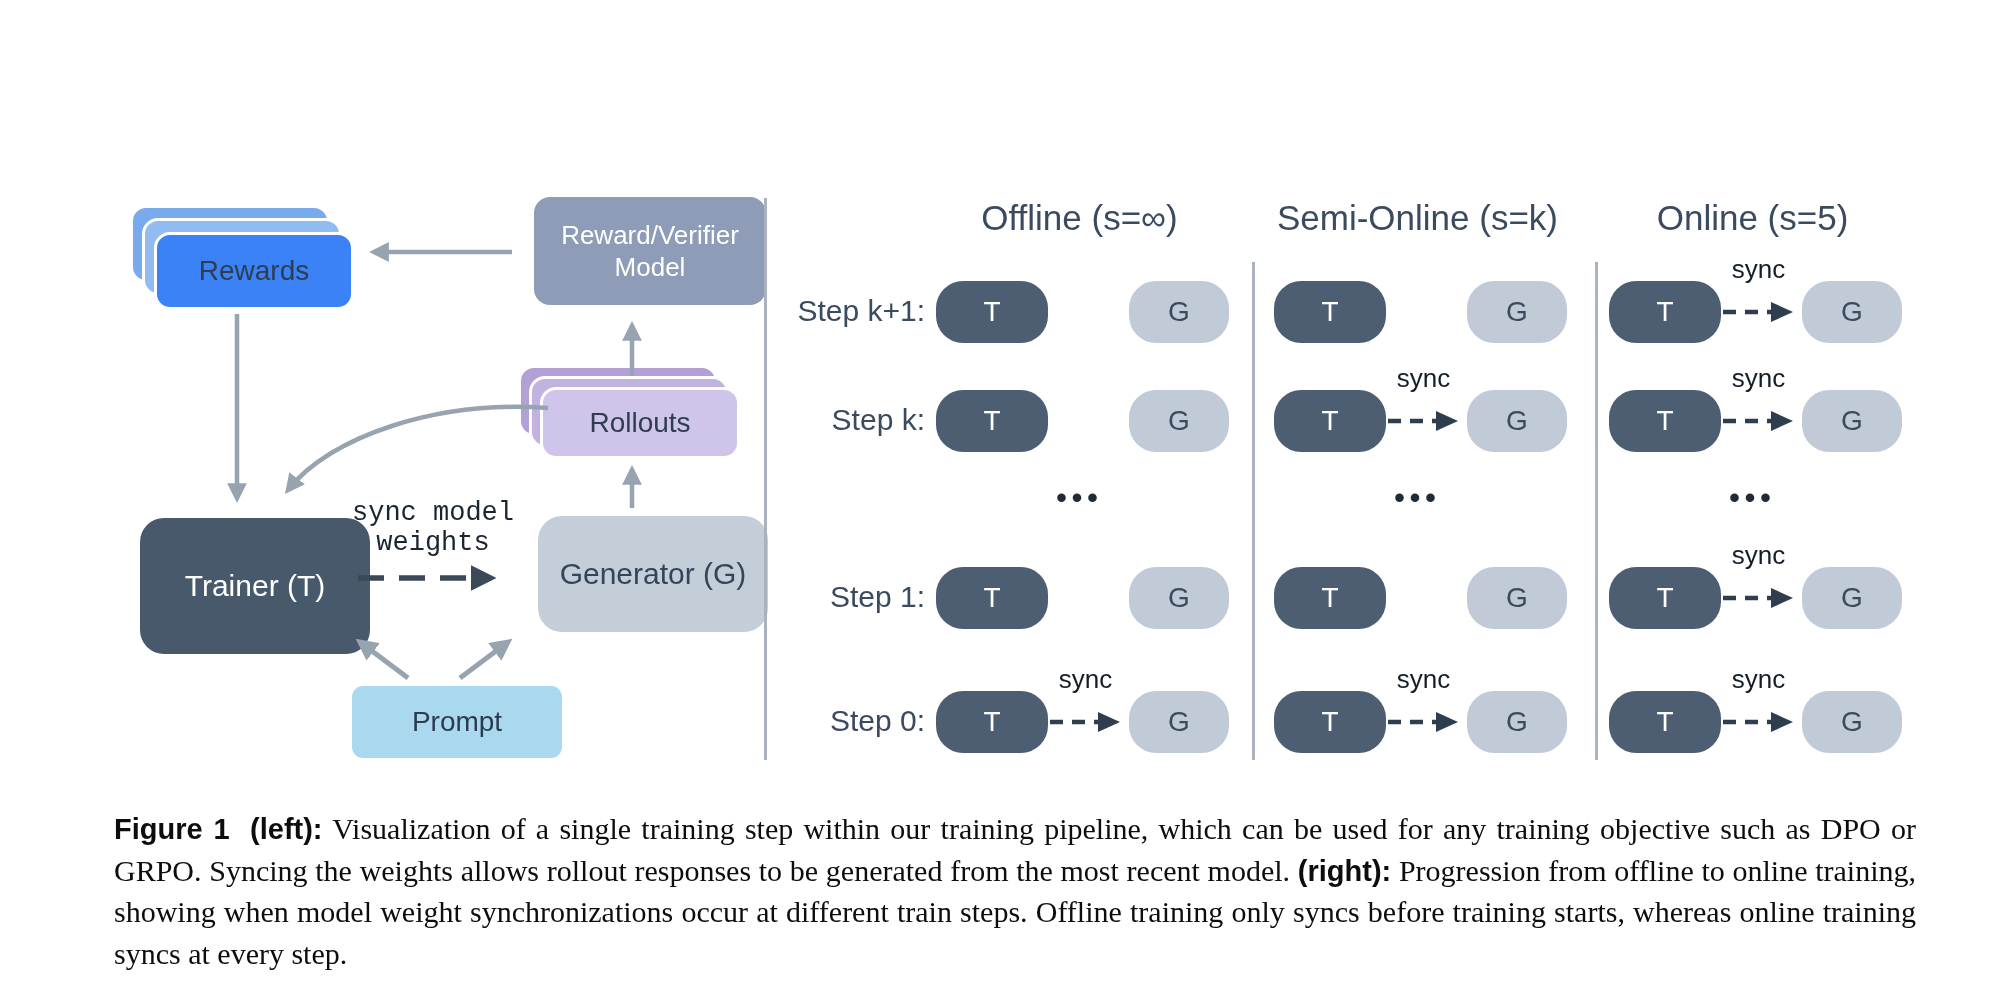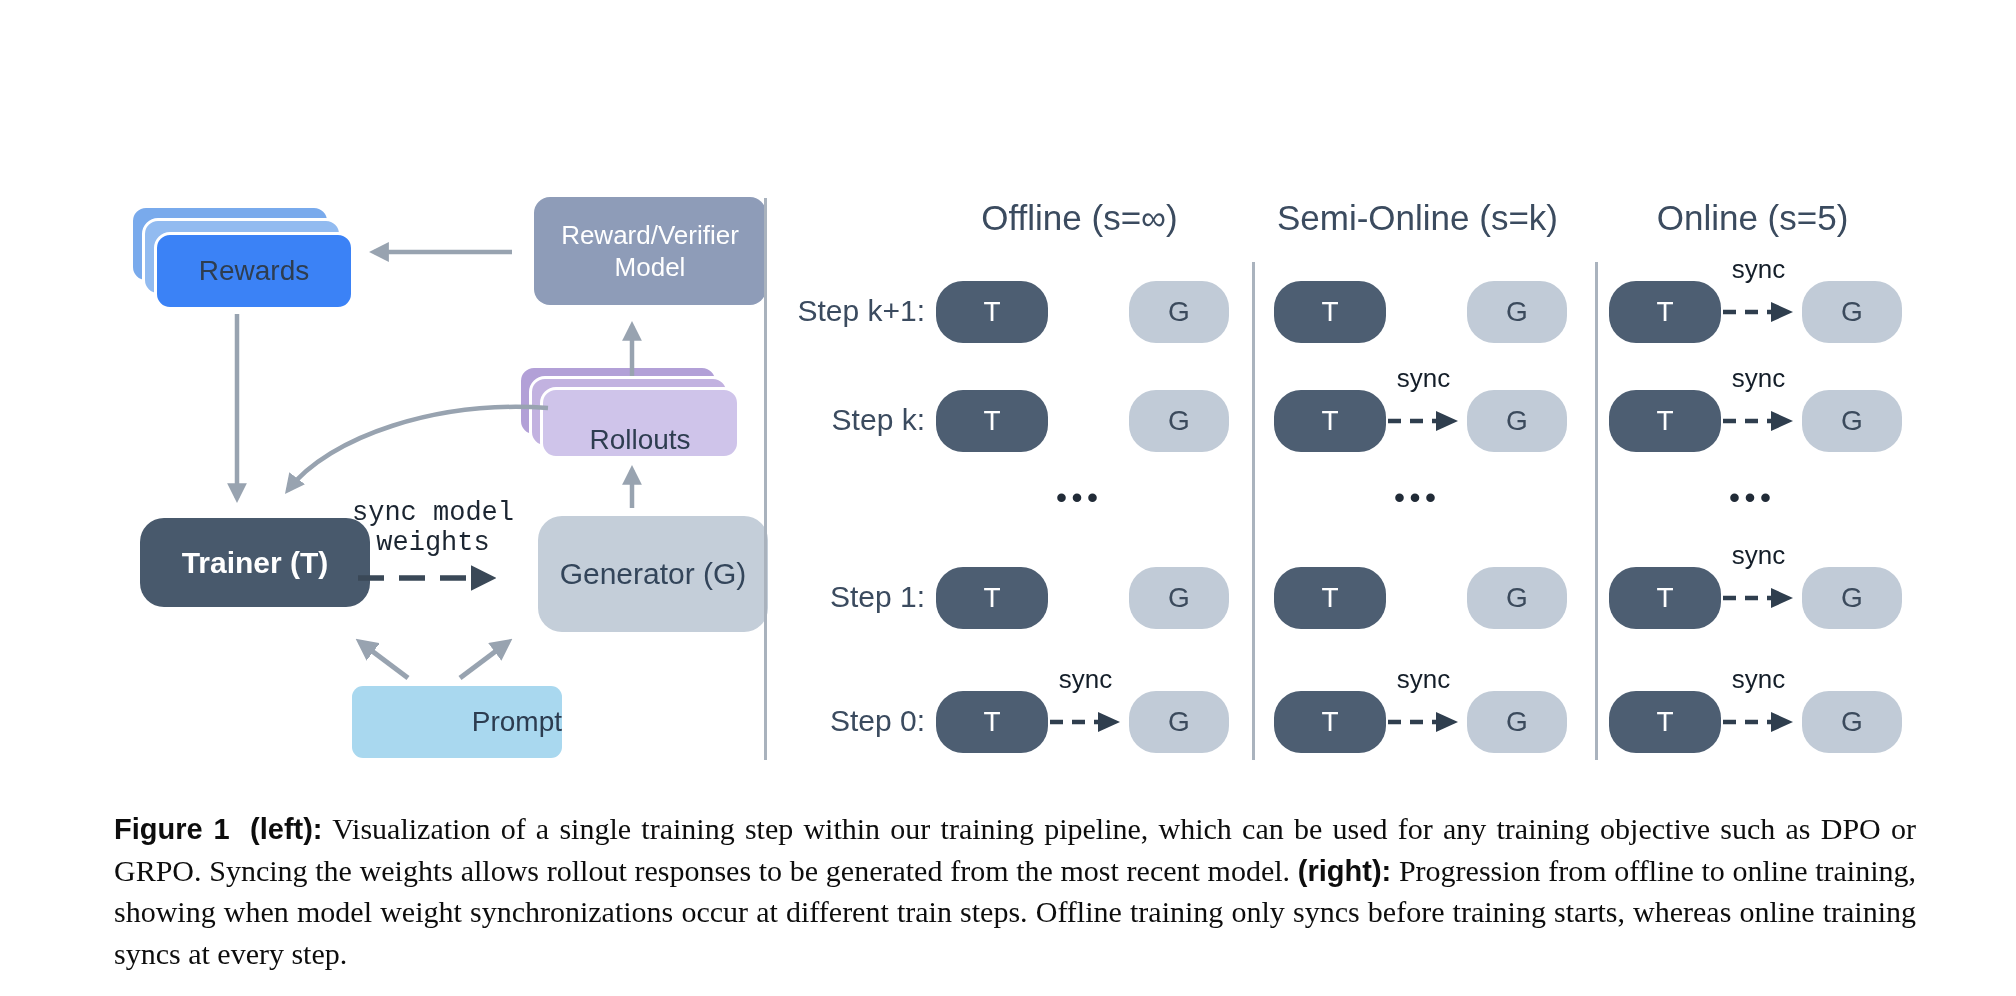--- a/index.html
+++ b/index.html
@@ -12,30 +12,30 @@
 
   
   .stack{position:absolute;}
   .layer{position:absolute;border:3px solid #ffffff;border-radius:16px;box-sizing:border-box;
          display:flex;align-items:center;justify-content:center;}
   .rewards-l0{background:#79aaec;}
   .rewards-l1{background:#92bbf0;}
   .rewards-l2{background:#3b82f6;color:#2e3d50;font-size:28px;}
   .rollouts-l0{background:#b2a0d7;}
   .rollouts-l1{background:#c2b2e0;}
-  .rollouts-l2{background:#cfc4ea;color:#2e3d50;font-size:28px;align-items:flex-end;}
+  .rollouts-l2{background:#cfc4ea;color:#2e3d50;font-size:28px;}
 
   .rv-box{left:514px;top:197px;width:232px;height:108px;background:#8e9cb8;border-radius:16px;
           color:#ffffff;font-size:26px;line-height:1.25;}
-  .trainer-box{left:120px;top:518px;width:230px;height:89px;background:#48596c;border-radius:24px;
-          color:#ffffff;font-size:30px;font-weight:bold;}
+  .trainer-box{left:120px;top:518px;width:230px;height:136px;background:#48596c;border-radius:24px;
+          color:#ffffff;font-size:30px;}
   .generator-box{left:518px;top:516px;width:230px;height:116px;background:#c4ced9;border-radius:24px;
           color:#33455a;font-size:30px;}
   .prompt-box{left:332px;top:686px;width:210px;height:72px;background:#a9d8ef;border-radius:11px;
-          color:#2c3c50;font-size:28px;justify-content:flex-end;}
+          color:#2c3c50;font-size:28px;}
   .sync-note{position:absolute;left:348px;top:498px;width:170px;text-align:center;
           color:#1b2531;font-size:27px;line-height:1.12;font-family:Liberation Mono, monospace;}
 
   
   .divider{position:absolute;background:#a9b2bd;}
   .div-main{left:764px;top:198px;width:3px;height:562px;}
   .div-c1{left:1252px;top:262px;width:3px;height:498px;background:#aab3be;}
   .div-c2{left:1595px;top:262px;width:3px;height:498px;background:#aab3be;}
 
   

